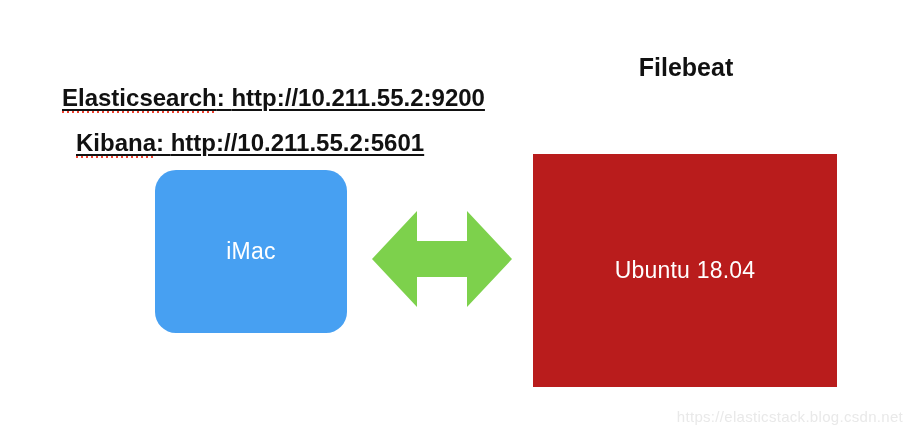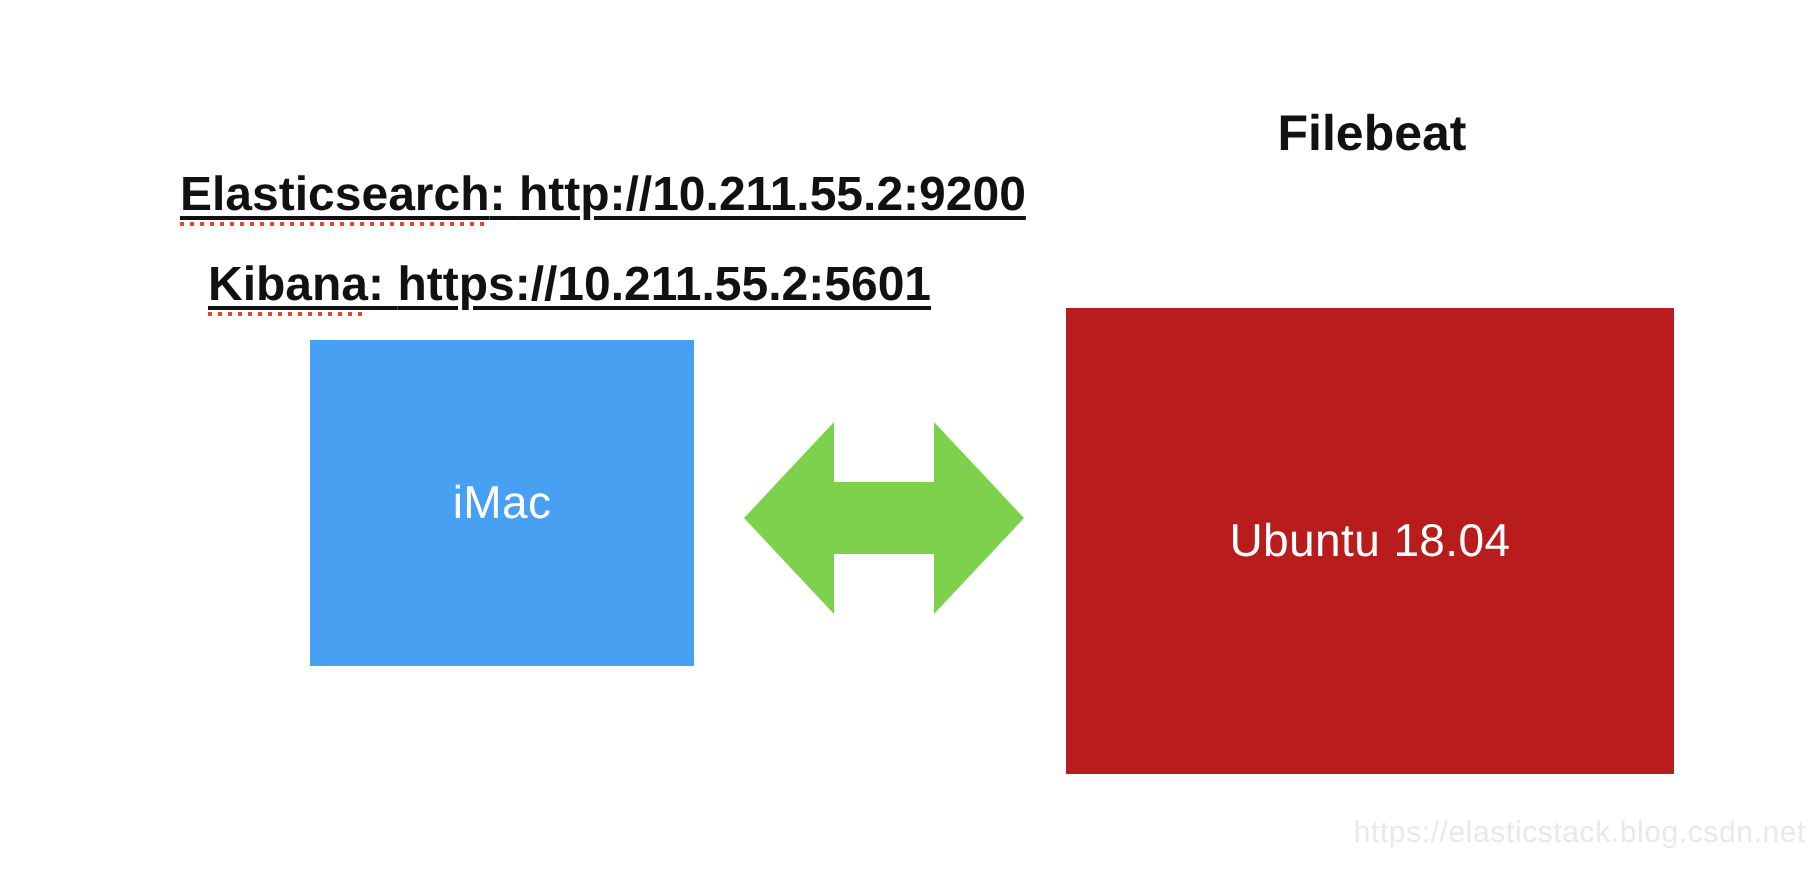--- a/index.html
+++ b/index.html
@@ -14,21 +14,20 @@
   .endpoint-line {
     position: absolute;
     font-size: 24px;
     font-weight: 700;
     color: #111111;
     line-height: 28px;
     white-space: nowrap;
     text-decoration: underline;
     text-decoration-thickness: 2px;
     text-underline-offset: 3px;
-    margin-left: 28px;
   }
   .line-es { left: 62px; top: 84px; }
   .line-kibana { left: 76px; top: 129px; }
   .spell {
     background-image: repeating-linear-gradient(to right, #f0402e 0, #f0402e 2px, transparent 2px, transparent 5px);
     background-repeat: repeat-x;
     background-size: 5px 2px;
     background-position: left bottom;
     padding-bottom: 2px;
   }
@@ -42,21 +41,21 @@
     font-weight: 700;
     color: #111111;
     line-height: 28px;
   }
   .node {
     position: absolute;
     display: flex;
     align-items: center;
     justify-content: center;
   }
-  .node-imac   { left: 155px; top: 170px; width: 192px; height: 163px; }
+  .node-imac   { left: 155px; top: 170px; width: 192px; height: 163px; border-radius: 21px; }
   .node-ubuntu { left: 533px; top: 154px; width: 304px; height: 233px; }
   .node-label {
     color: #ffffff;
     font-size: 23px;
     font-weight: 400;
     letter-spacing: 0.2px;
   }
   .arrow {
     position: absolute;
     left: 372px;
@@ -77,21 +76,21 @@
 </head>
 <body>
 
 <div class="canvas">
 
   <div class="endpoint-line line-es">
     <span class="spell">Elasticsearch</span><span>: </span><span>http://10.211.55.2:9200</span>
   </div>
 
   <div class="endpoint-line line-kibana">
-    <span class="spell">Kibana</span><span>: </span><span>https://10.211.55.2:5601</span>
+    <span class="spell">Kibana</span><span>: </span><span>http://10.211.55.2:5601</span>
   </div>
 
   <div class="node-header">
     <div>Filebeat</div>
   </div>
 
   <div class="node node-imac" style="background-color: rgb(71, 160, 242);">
     <span class="node-label" style="color: rgb(255, 255, 255);">iMac</span>
   </div>
 

